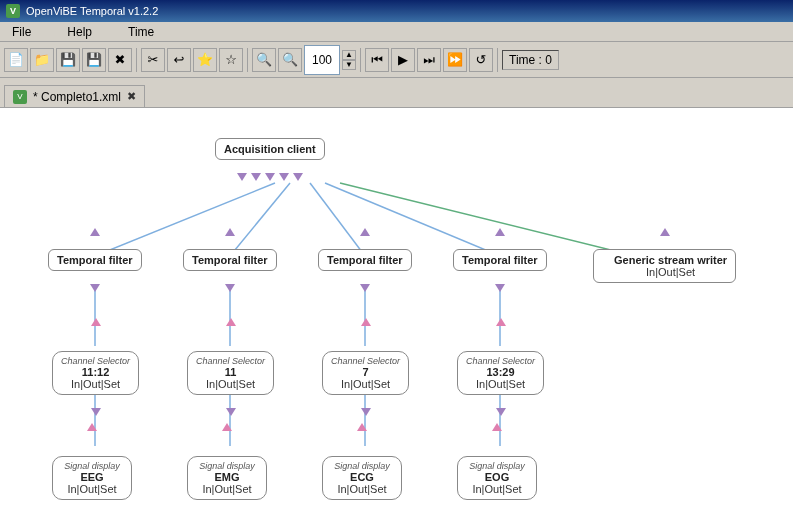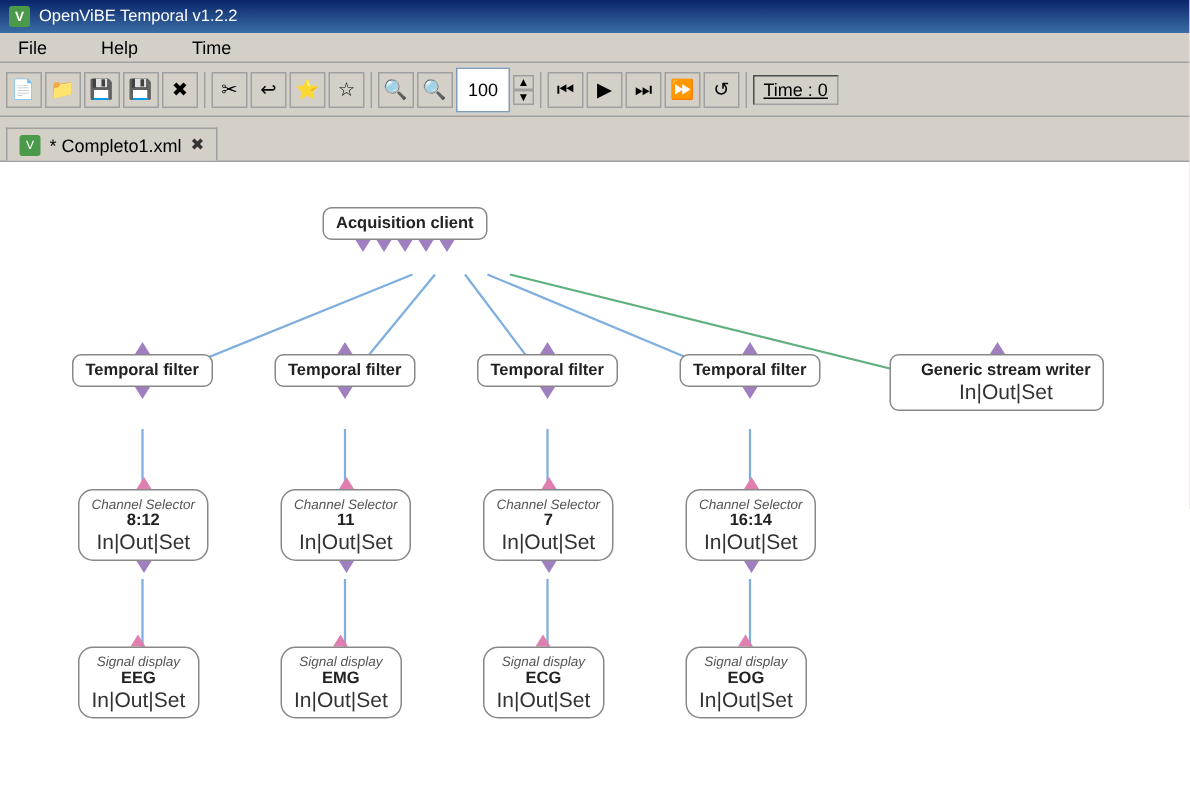--- a/index.html
+++ b/index.html
@@ -72,21 +72,20 @@
       background: #d4d0c8;
       border: 1px solid #a0a0a0;
       display: flex; align-items: center; justify-content: center;
       font-size: 8px; cursor: pointer;
     }
     .time-display {
       border: 1px inset #a0a0a0;
       background: #d4d0c8;
       padding: 2px 6px;
       font-size: 12px;
-      text-decoration: underline;
     }
     
     
     .tab-bar {
       background: #d4d0c8;
       border-bottom: 1px solid #a0a0a0;
       padding: 4px 4px 0 4px;
       display: flex;
       align-items: flex-end;
       height: 30px;
@@ -122,45 +121,47 @@
       overflow: hidden;
     }
     
     
     .node {
       position: absolute;
       display: flex;
       flex-direction: column;
       align-items: center;
       cursor: pointer;
+      gap: 13px;
     }
     .node-box {
       border: 1px solid #888;
       border-radius: 6px;
       background: white;
       padding: 4px 8px;
       text-align: center;
       font-size: 11px;
       min-width: 80px;
     }
     .node-box.rounded-rect {
       border-radius: 10px;
+      margin-top: 12px;
     }
     .node-label {
       font-size: 11px;
       font-weight: bold;
       color: #222;
     }
     .node-sublabel {
       font-size: 9px;
       color: #555;
       font-style: italic;
     }
     .node-ports {
-      font-size: 14px;
+      font-size: 11px;
       color: #333;
     }
     
     
     .pin-row {
       display: flex;
       gap: 4px;
       justify-content: center;
       height: 8px;
     }
@@ -344,21 +345,21 @@
       <div class="node-ports">In|Out|Set</div>
     </div>
   </div>
 
   <div class="node" style="left:52px; top:210px;">
     <div class="pin-row">
       <div class="pin-up-pink"></div>
     </div>
     <div class="node-box rounded-rect">
       <div class="node-sublabel">Channel Selector</div>
-      <div class="node-label">8:12</div>
+      <div class="node-label">11:12</div>
       <div class="node-ports">In|Out|Set</div>
     </div>
     <div class="pin-row">
       <div class="pin-down"></div>
     </div>
   </div>
 
   <div class="node" style="left:187px; top:210px;">
     <div class="pin-row">
       <div class="pin-up-pink"></div>
@@ -386,21 +387,21 @@
       <div class="pin-down"></div>
     </div>
   </div>
 
   <div class="node" style="left:457px; top:210px;">
     <div class="pin-row">
       <div class="pin-up-pink"></div>
     </div>
     <div class="node-box rounded-rect">
       <div class="node-sublabel">Channel Selector</div>
-      <div class="node-label">16:14</div>
+      <div class="node-label">13:29</div>
       <div class="node-ports">In|Out|Set</div>
     </div>
     <div class="pin-row">
       <div class="pin-down"></div>
     </div>
   </div>
 
   <div class="node" style="left:52px; top:315px;">
     <div class="pin-row">
       <div class="pin-up-pink"></div>

